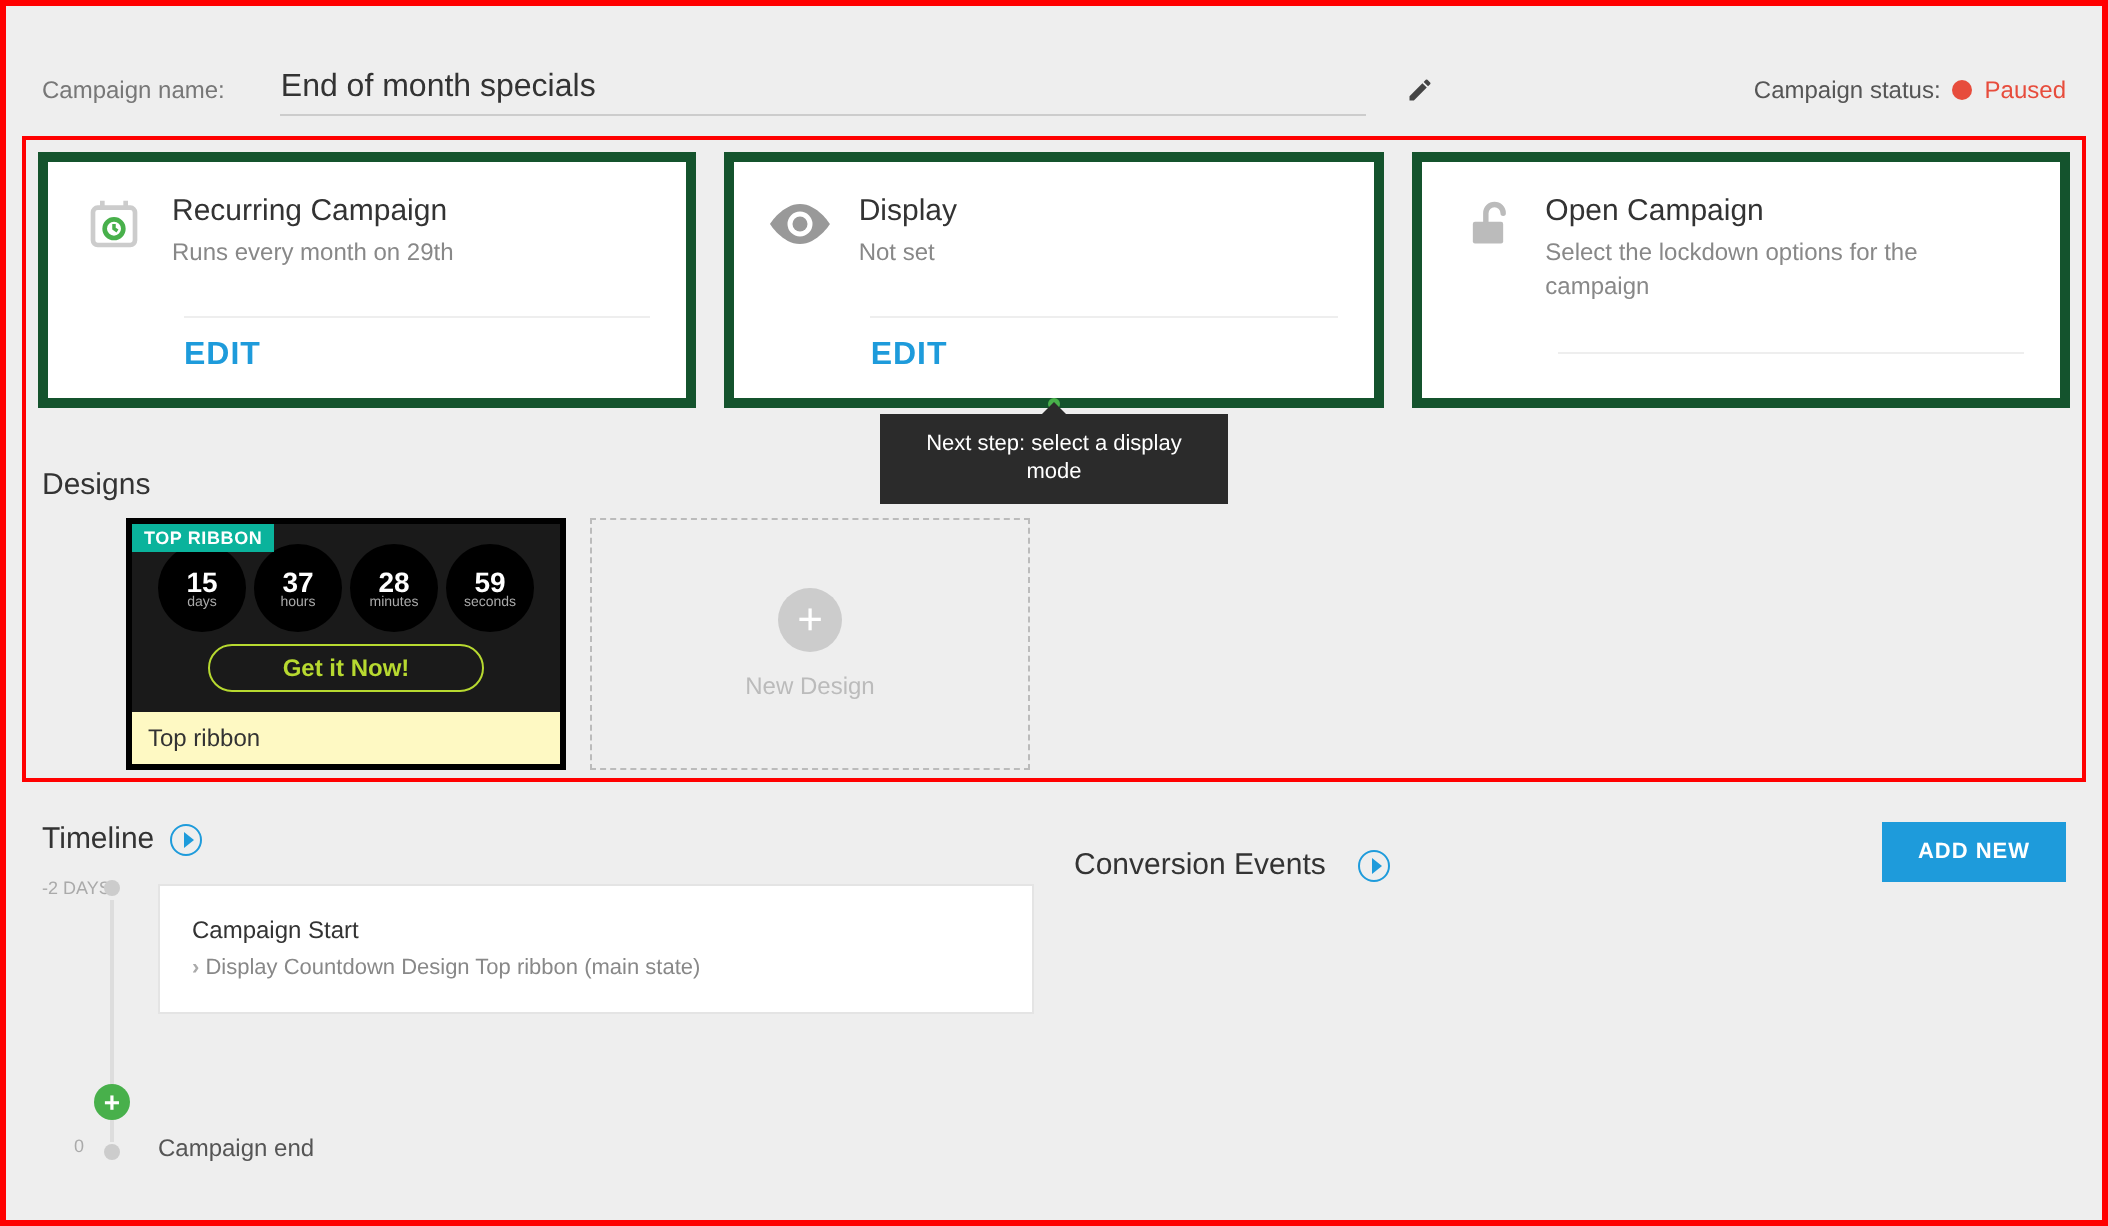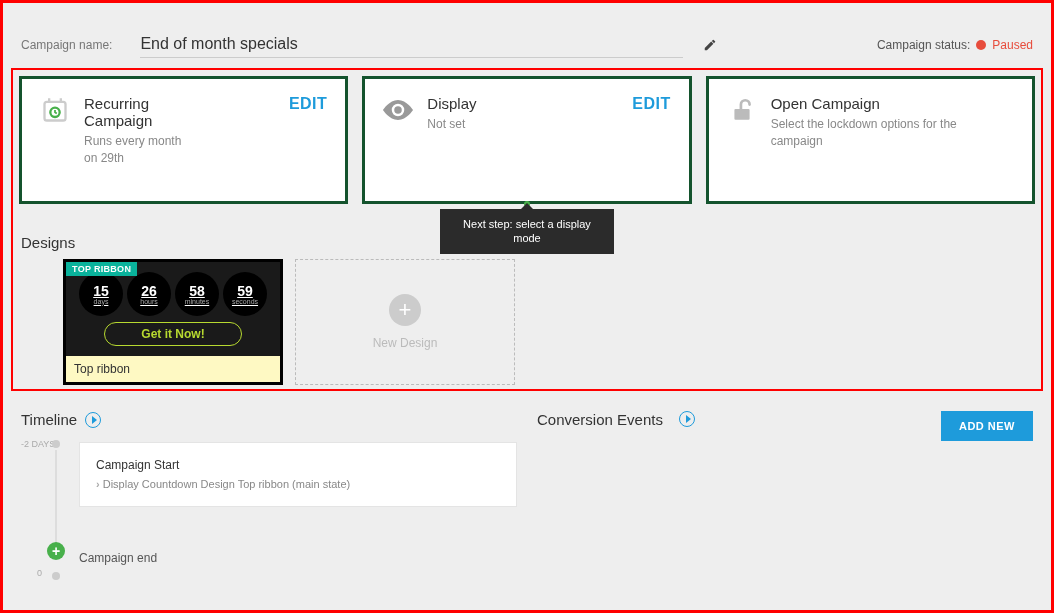--- a/index.html
+++ b/index.html
@@ -8,68 +8,68 @@
   .header { display: flex; align-items: center; padding: 28px 10px 10px 10px; gap: 28px; }
   .header-label { font-size: 12px; color: #777; }
   .name-input { flex: 1; border: none; border-bottom: 1px solid #ccc; background: transparent; font-size: 16px; color: #333; padding: 4px 0; outline: none; }
   .edit-pencil { cursor: pointer; padding: 0 12px; color: #444; position:relative; left:-20px;}
   .status-wrap { display: flex; align-items: center; gap: 6px; font-size: 12px; margin-left: auto; padding-left: 100px;}
   .status-dot { width: 10px; height: 10px; border-radius: 50%; background: #e74c3c; display: inline-block; }
   .status-text { color: #e74c3c; }
   
   .inner-box { border: 2px solid #ff0000; margin: 0 0 20px 0; padding: 6px 6px 4px 6px; }
   .cards { display: flex; gap: 14px; }
-  .card { flex: 1; background: #fff; border: 3px solid #14532d; padding: 16px 18px 12px 18px; display: flex; flex-direction: row; min-height: 128px; position: relative; }
+  .card { flex: 1; background: #fff; border: 5px solid #14532d; padding: 16px 18px 12px 18px; display: flex; flex-direction: column; min-height: 128px; position: relative; }
   .card-body { display: flex; gap: 14px; align-items: flex-start; flex:1;}
   .card-icon { width: 30px; height: 30px; flex: 0 0 30px; display: flex; align-items: center; justify-content: center; color: #aaa; }
   .card-text{ flex:1;}
   .card-title { font-size: 15px; color: #333; margin-bottom: 4px; }
   .card-sub { font-size: 12px; color: #888; line-height: 1.4; }
   .card-divider { border-top: 1px solid #eee; margin: 14px 0 10px 50px; }
   .card-action { color: #1e9bdb; font-size: 16px; font-weight: bold; letter-spacing: 0.5px; cursor: pointer; margin-left: 50px;}
   .green-dot { position: absolute; bottom: -6px; left: 50%; transform: translateX(-50%); width: 6px; height: 6px; background: #48b04b; border-radius: 50%; }
   .tooltip { position: absolute; top: 100%; left: 50%; transform: translateX(-50%); margin-top: 8px; background: #2b2b2b; color: #fff; font-size: 11px; padding: 8px 14px; text-align: center; width: 174px; line-height: 1.3; z-index: 10;}
   .tooltip::before { content:''; position:absolute; top:-6px; left:50%; transform:translateX(-50%); border:6px solid transparent; border-bottom-color:#2b2b2b; border-top:none;}
   
   .designs-head { font-size: 15px; color: #333; margin: 30px 0 8px 2px; }
   .designs-row { display: flex; gap: 12px; align-items:stretch;}
   .design-tile { width: 220px; background:#fef9c3; border:3px solid #000000;margin-left:44px;}
   .design-preview { background: #1a1a1a; height: 94px; position: relative; overflow:hidden; }
   .ribbon-tag { position: absolute; top: 0; left: 0; background: #0ab39c; color: #fff; font-size: 9px; font-weight: bold; padding: 2px 6px; letter-spacing: 0.3px;}
   .countdown { display:flex; justify-content:center; gap:4px; padding:6px 6px 0 6px; margin-top:4px;}
-  .cd-seg { background:#000; border-radius:50%; width:44px; height:44px; display:flex; flex-direction:column; align-items:center; justify-content:center; color:#fff;text-decoration:underline;}
+  .cd-seg { background:#000; border-radius:50%; width:44px; height:44px; display:flex; flex-direction:column; align-items:center; justify-content:center; color:#fff;}
   .cd-num { font-size:14px; font-weight:bold; line-height:1;}
   .cd-lbl { font-size:7px; color:#aaa;}
   .getit { margin:6px auto 0 auto; width:138px; text-align:center; border:1px solid #b7d930; color:#b7d930; border-radius:20px; padding:4px 0; font-size:12px; font-weight:bold;}
   .design-label { padding:6px 8px; font-size:12px; color:#333;}
   
   .new-design { width: 220px; border: 1px dashed #bbb; display: flex; flex-direction: column; align-items: center; justify-content: center; color: #bbb; cursor:pointer; align-self:stretch; min-height:118px;}
   .new-design .plus { width: 32px; height: 32px; border-radius: 50%; background: #ccc; color: #fff; display: flex; align-items: center; justify-content: center; font-size: 22px; margin-bottom: 10px; }
   .new-design-text { font-size: 12px; color:#bbb; }
   
   .bottom { display: flex; padding: 0 10px; gap: 20px; }
   .col { flex: 1; }
   .sec-head { display: flex; align-items: center; gap: 8px; font-size: 15px; color: #333; margin-bottom: 14px; }
   .circle-play { width: 16px; height: 16px; border: 1px solid #1e9bdb; border-radius: 50%; display: inline-flex; align-items:center; justify-content:center; cursor:pointer;}
   .circle-play::after { content:''; border:4px solid transparent; border-left:5px solid #1e9bdb; margin-left:3px; border-right:none;}
   .addnew { background:#1e9bdb; color:#fff; font-size:11px; font-weight:bold; padding:9px 18px; border:none; cursor:pointer; margin-left:auto; letter-spacing:0.5px;}
-  .conv-row{ display:flex; align-items:flex-start;gap:16px;}
+  .conv-row{ display:flex; align-items:flex-end;gap:16px;}
   
   .timeline { position: relative; padding-left: 40px; margin-top:6px;}
   .timeline::before { content:''; position:absolute; left:34px; top:0; bottom:10px; width:2px; background:#ddd;}
   .tl-tag { position:absolute; left:-4px; top:-4px; font-size:9px; color:#aaa; background:#eee; padding:1px 4px; z-index:2;}
   .tl-dot-top { position:absolute; left:31px; top:-2px; width:8px; height:8px; border-radius:50%; background:#ccc; z-index:2;}
   .tl-card { background:#fff; border:1px solid #e4e4e4; padding:12px 16px; margin:4px 0 0 18px; font-size:12px; line-height:1.7;}
   .tl-card-title { color:#333; }
   .tl-card-sub { color:#888; font-size:11px;}
   .tl-card-sub::before{ content:'› '; color:#aaa; font-weight:bold;}
   .tl-plus { position:absolute; left:26px; top:100px; width:18px; height:18px; border-radius:50%; background:#48b04b; color:#fff; display:flex; align-items:center; justify-content:center; font-size:14px; font-weight:bold; cursor:pointer; z-index:2;}
   .tl-end-dot { position:absolute; left:31px; top:130px;width:8px;height:8px;border-radius:50%;background:#ccc; z-index:2;}
   .tl-zero { position:absolute; left:16px; top:126px; font-size:9px; color:#aaa;}
-  .tl-end-label { margin-left:18px; margin-top:44px; font-size:12px; color:#555;}
+  .tl-end-label { margin-left:18px; margin-top:60px; font-size:12px; color:#555;}
   
   svg { display:block; }
 </style>
 </head>
 <body>
 <div class="frame">
 
 <div class="header">
   <span class="header-label">Campaign name:</span>
   <input class="name-input" value="End of month specials" style="">
@@ -147,25 +147,25 @@
   <div class="designs-row">
     <div class="design-tile">
       <div class="design-preview">
         <div class="ribbon-tag">TOP RIBBON</div>
         <div class="countdown">
           <div class="cd-seg">
                 <span class="cd-num">15</span>
                 <span class="cd-lbl">days</span>
               </div>
           <div class="cd-seg">
-                <span class="cd-num">26</span>
+                <span class="cd-num">37</span>
                 <span class="cd-lbl">hours</span>
               </div>
           <div class="cd-seg">
-                <span class="cd-num">58</span>
+                <span class="cd-num">28</span>
                 <span class="cd-lbl">minutes</span>
               </div>
           <div class="cd-seg">
                 <span class="cd-num">59</span>
                 <span class="cd-lbl">seconds</span>
               </div>
         </div>
         <div class="getit">Get it Now!</div>
       </div>
       <div class="design-label">Top ribbon</div>

